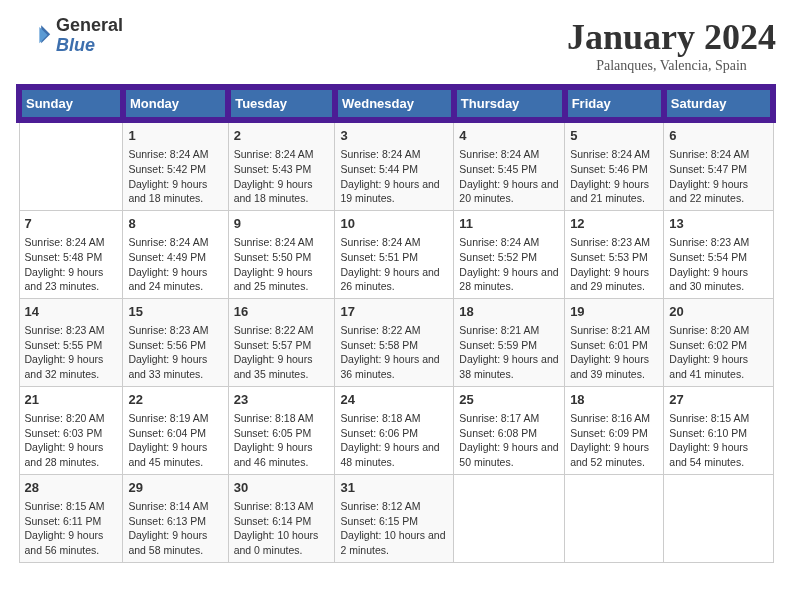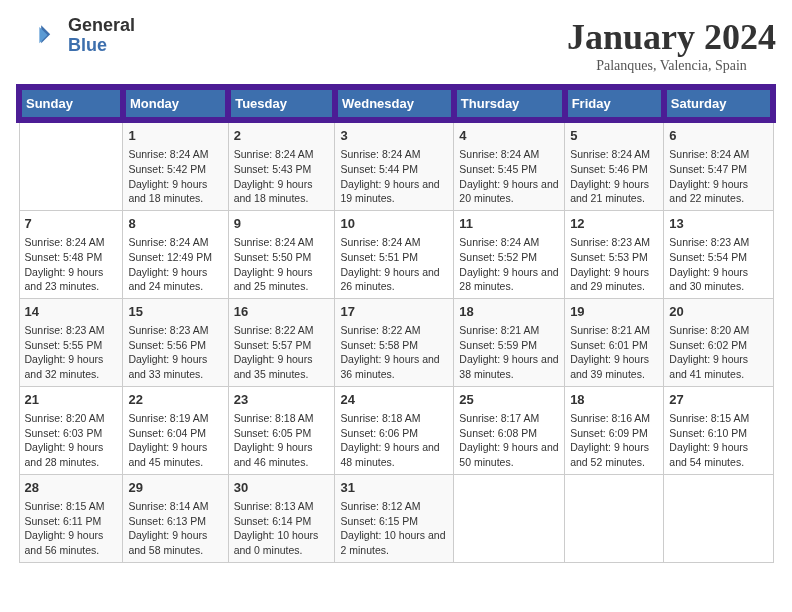--- a/index.html
+++ b/index.html
@@ -12,21 +12,21 @@
     }
     .header {
       display: flex;
       justify-content: space-between;
       align-items: flex-start;
       margin-bottom: 10px;
     }
     .logo {
       display: flex;
       align-items: center;
-      gap: 16px;
+      gap: 4px;
     }
     .logo-text {
       display: flex;
       flex-direction: column;
       font-size: 18px;
       font-weight: bold;
       color: #333;
       line-height: 1.1;
     }
     .logo-text span:first-child { color: #333; }
@@ -95,21 +95,21 @@
 
 <div class="header">
   <div class="logo">
     <svg class="logo-icon" viewBox="0 0 40 40">
       <rect x="0" y="0" width="40" height="40" rx="4" fill="white"></rect>
       <polygon points="28,8 38,18 28,28" fill="#3d6fad"></polygon>
       <polygon points="26,10 35,19 26,28" fill="#5a9ad4"></polygon>
     </svg>
     <div class="logo-text">
       <span>General</span>
-      <span style="color:#3d6fad;">Blue</span>
+      <span style="color:#3d6fad;font-style:italic;">Blue</span>
     </div>
   </div>
   <div class="title-block">
     <div class="calendar-title">January 2024</div>
     <div class="calendar-subtitle">Palanques, Valencia, Spain</div>
   </div>
 </div>
 
 <table>
   <thead>
@@ -181,21 +181,21 @@
         <div class="cell-content">
           <span>Sunrise: 8:24 AM</span><br>
           <span>Sunset: 5:48 PM</span><br>
           <span>Daylight: 9 hours and 23 minutes.</span>
         </div>
         </td>
         <td>
           <span class="day-num">8</span>
         <div class="cell-content">
           <span>Sunrise: 8:24 AM</span><br>
-          <span>Sunset: 12:49 PM</span><br>
+          <span>Sunset: 4:49 PM</span><br>
           <span>Daylight: 9 hours and 24 minutes.</span>
         </div>
         </td>
         <td>
           <span class="day-num">9</span>
         <div class="cell-content">
           <span>Sunrise: 8:24 AM</span><br>
           <span>Sunset: 5:50 PM</span><br>
           <span>Daylight: 9 hours and 25 minutes.</span>
         </div>

